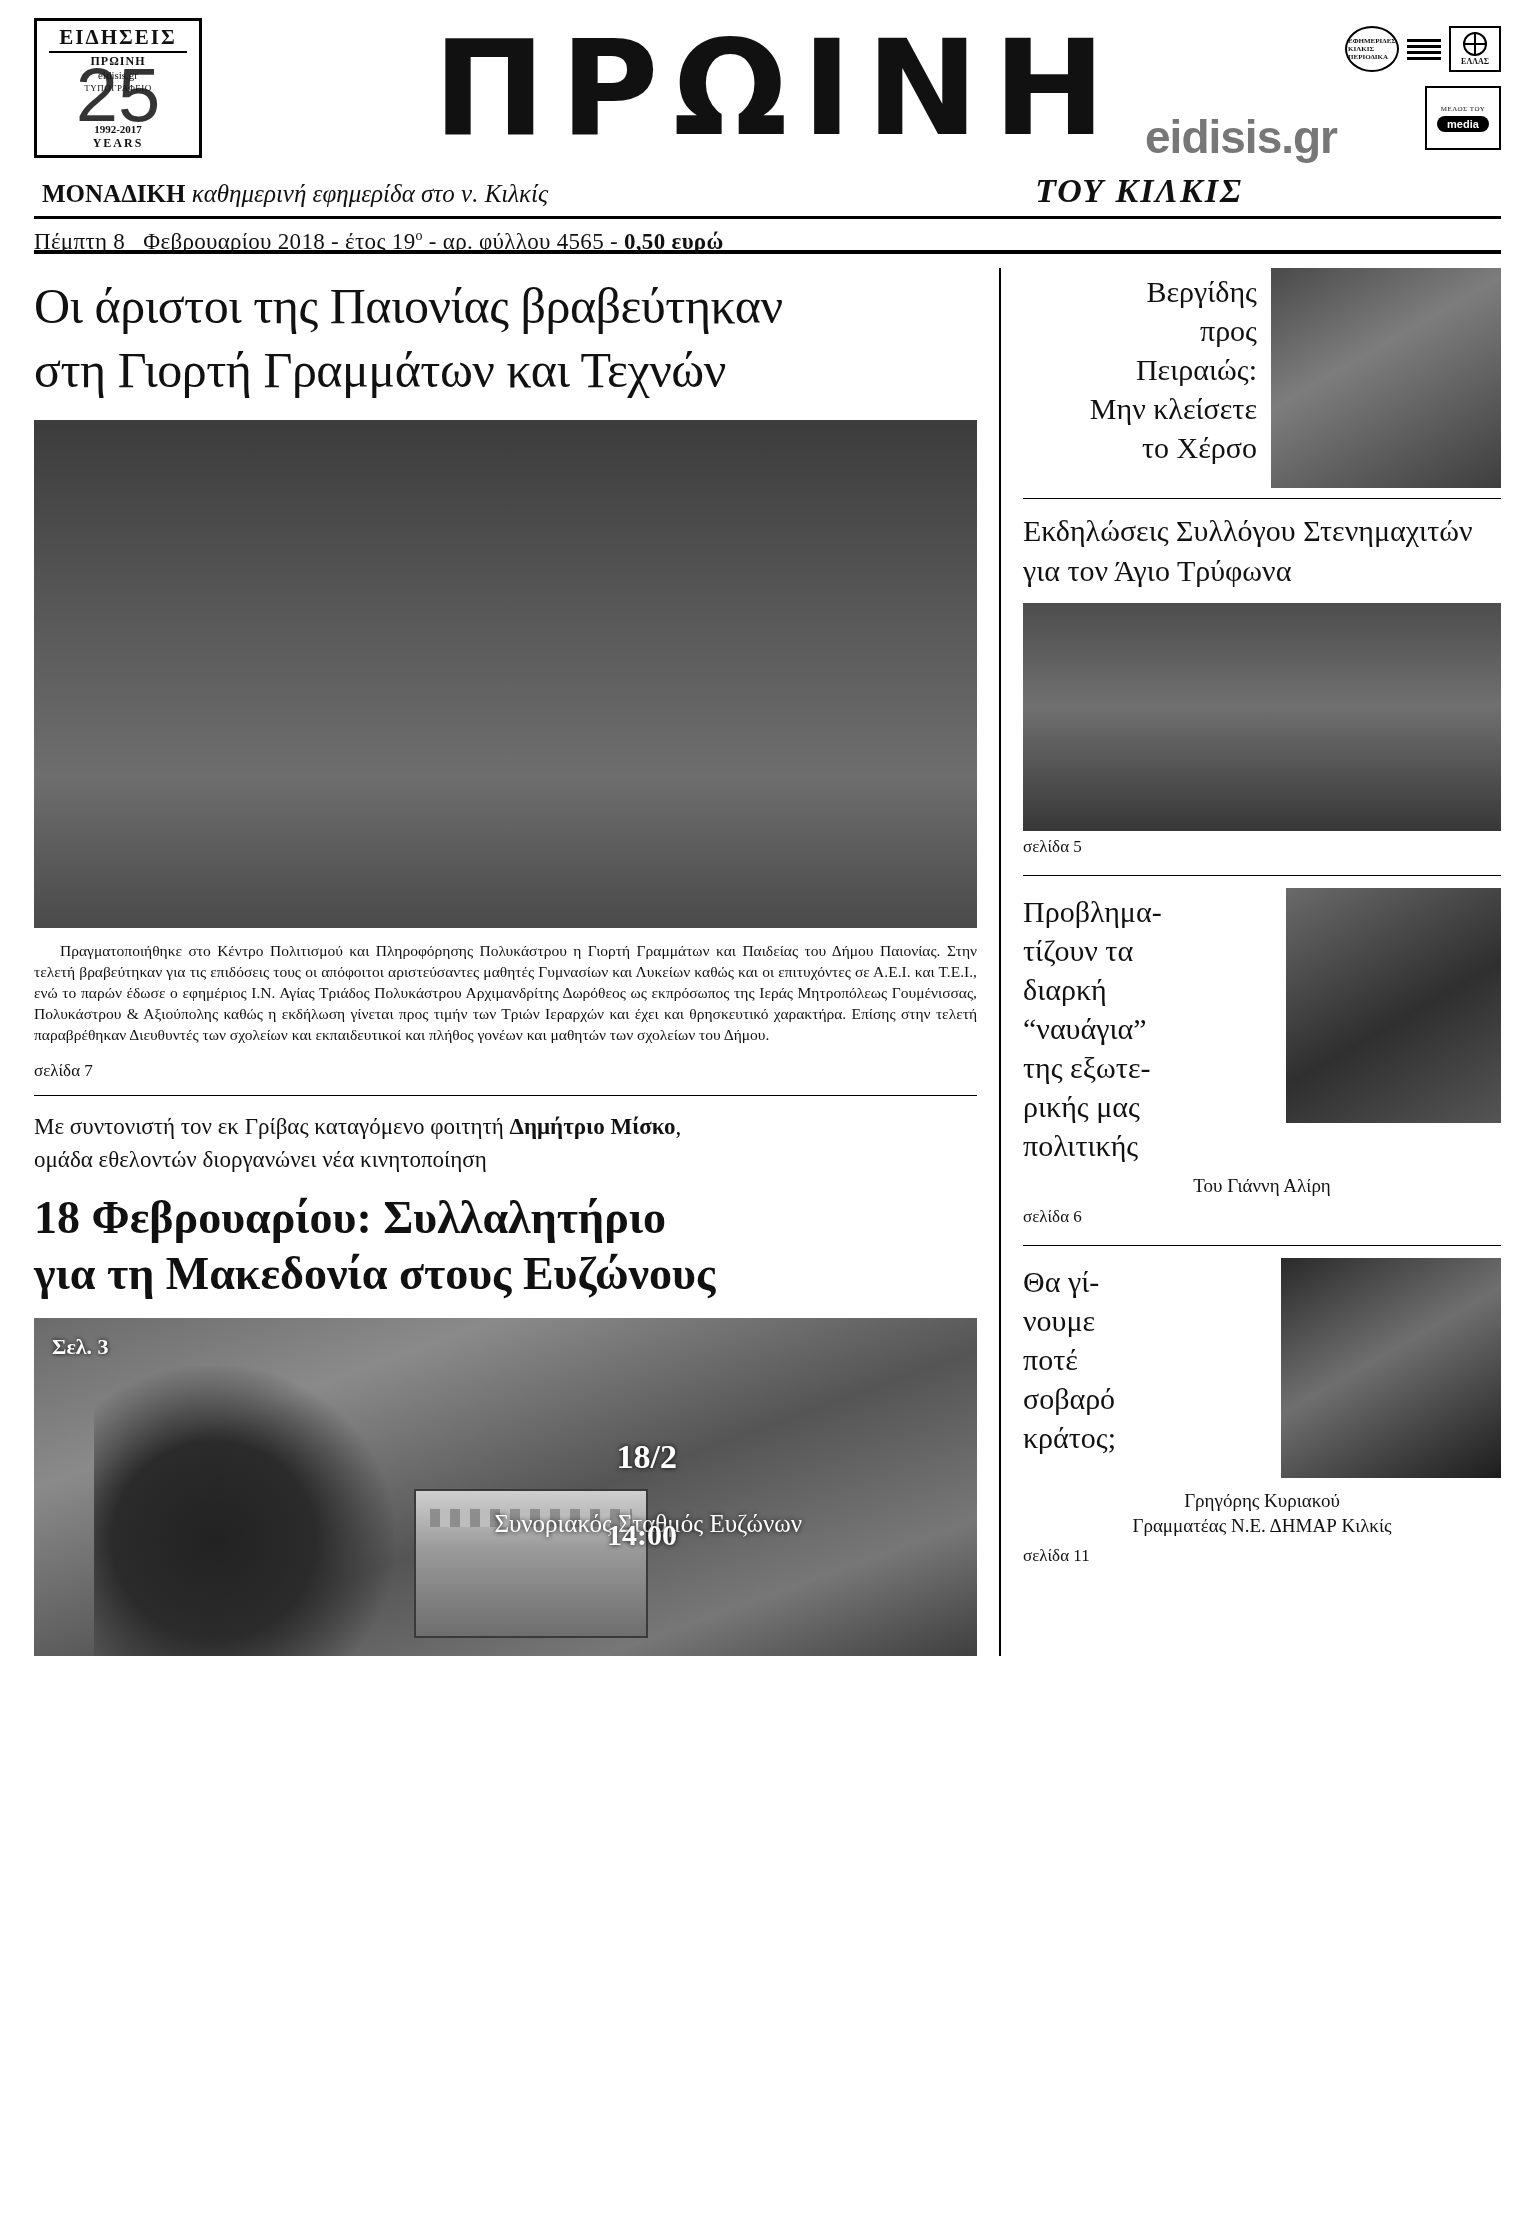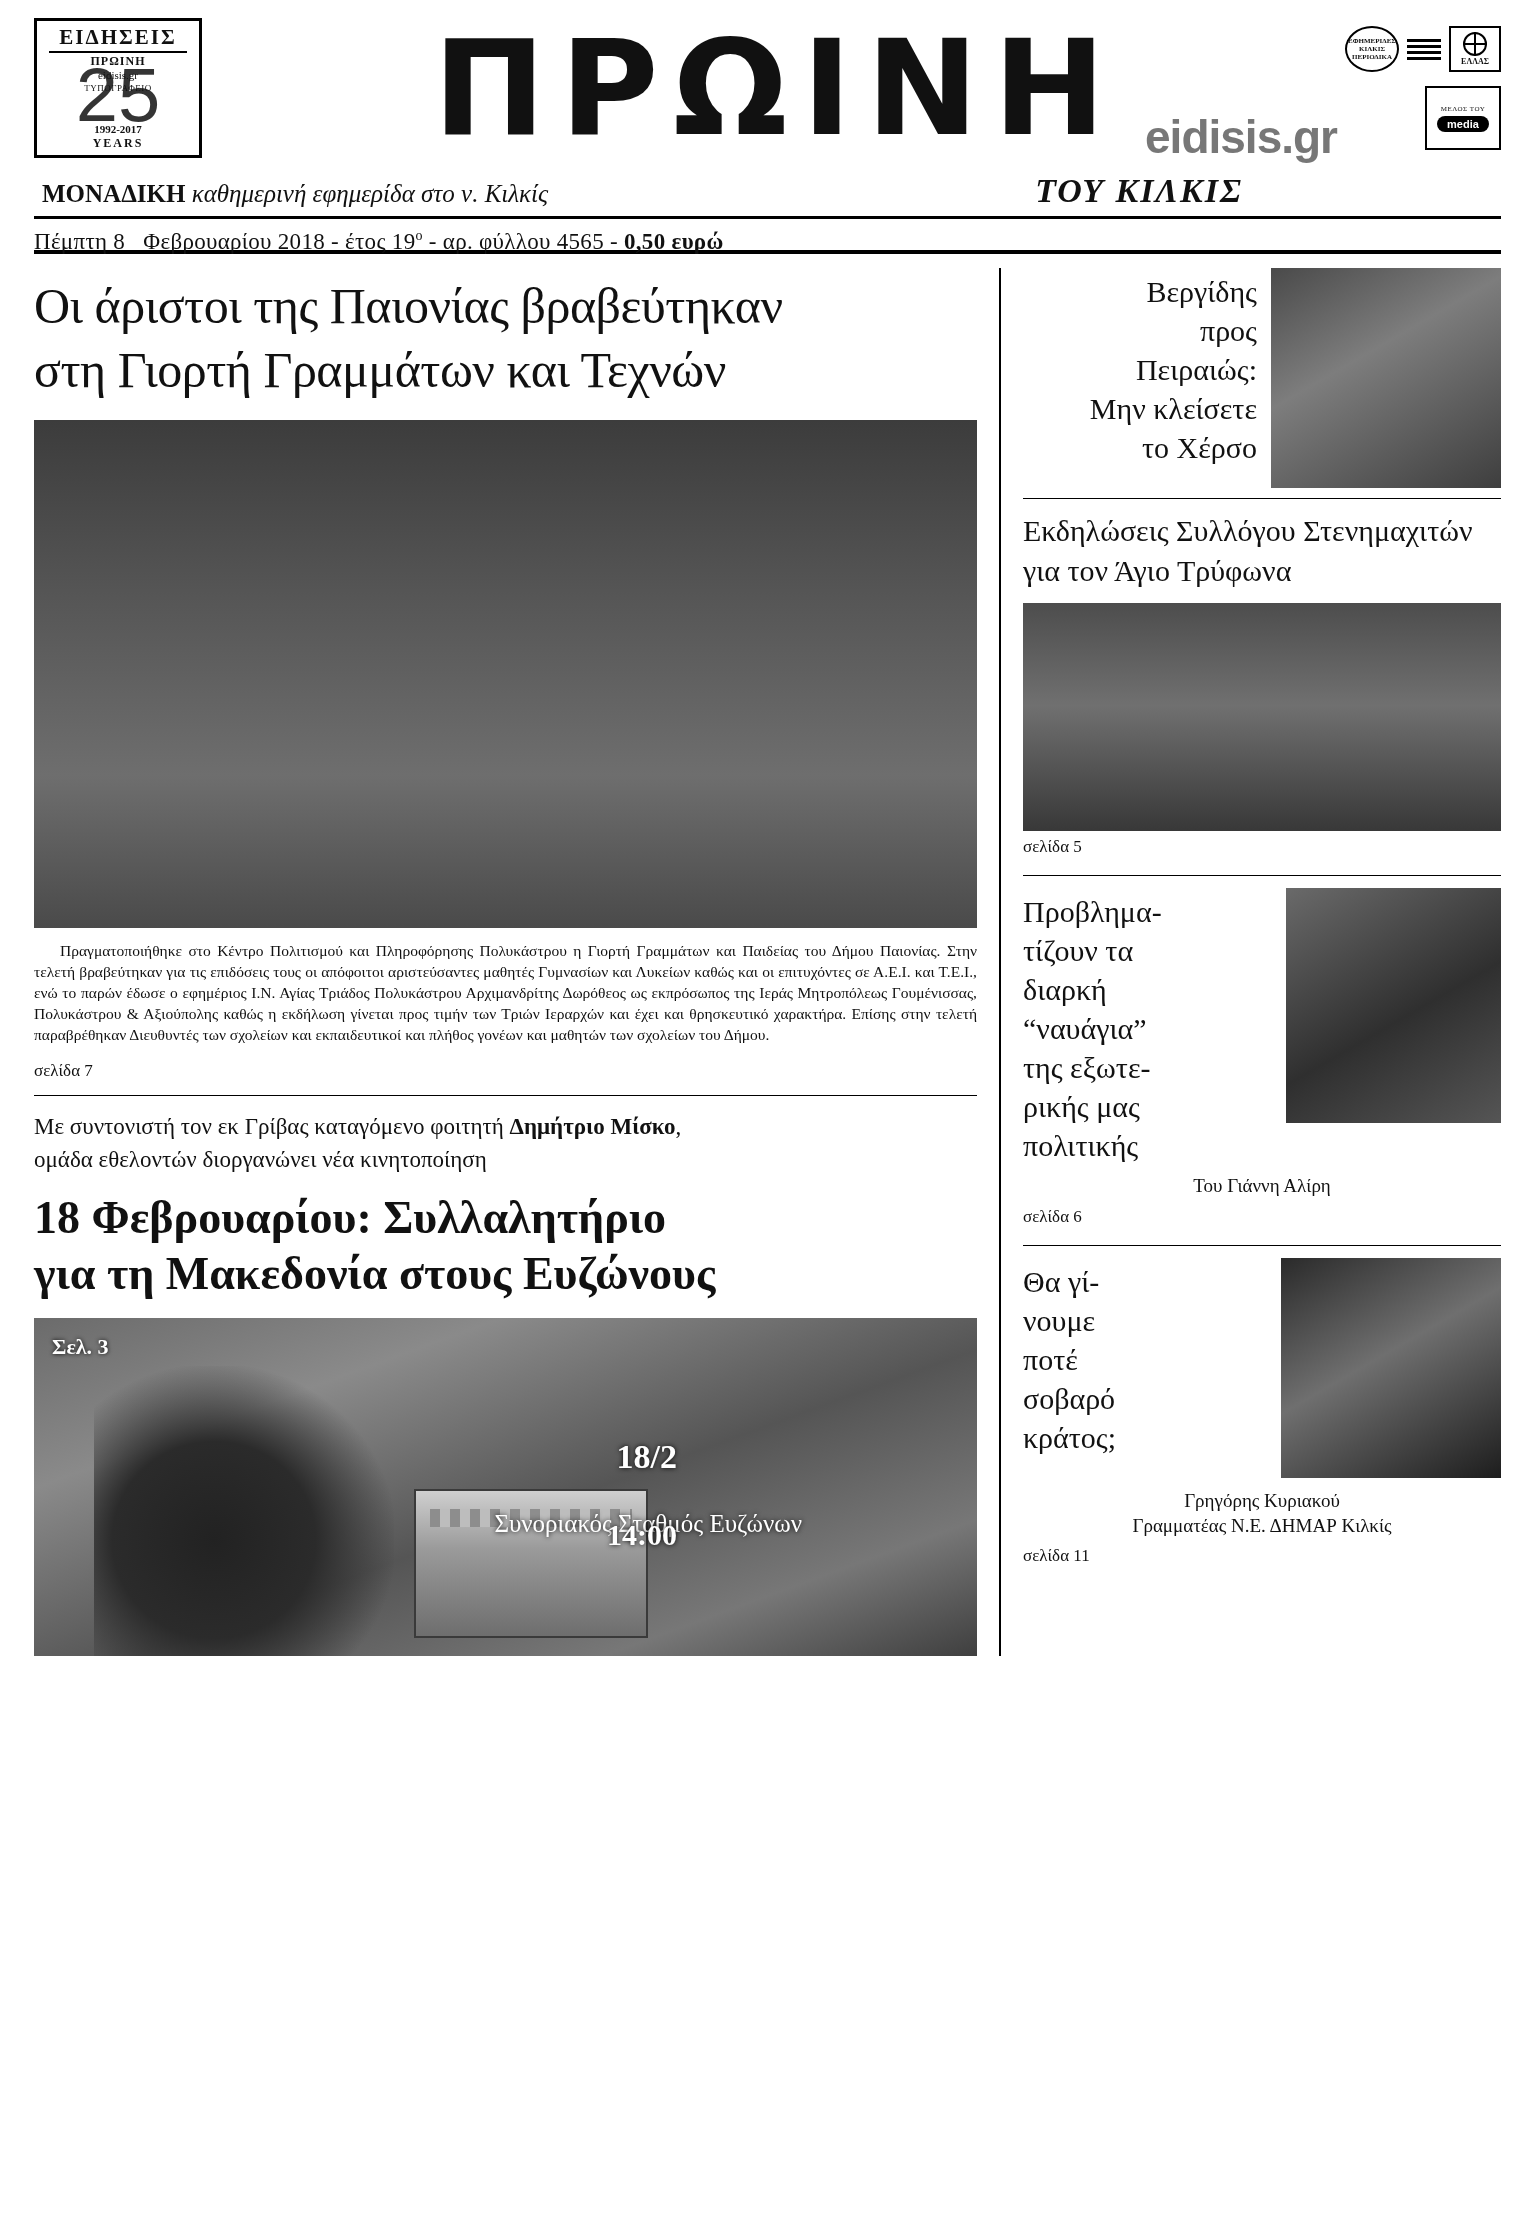--- a/index.html
+++ b/index.html
@@ -164,21 +164,21 @@
   .badge-circle {
     width: 54px;
     height: 46px;
     border: 2px solid #000;
     border-radius: 50%;
     display: flex;
     align-items: center;
     justify-content: center;
     font-size: 7px;
     font-weight: bold;
-    text-align: center;
+    text-align: left;
     line-height: 8px;
     padding: 2px;
     box-sizing: border-box;
   }
   .badge-sq {
     width: 52px;
     height: 46px;
     border: 2px solid #000;
     display: flex;
     flex-direction: column;

